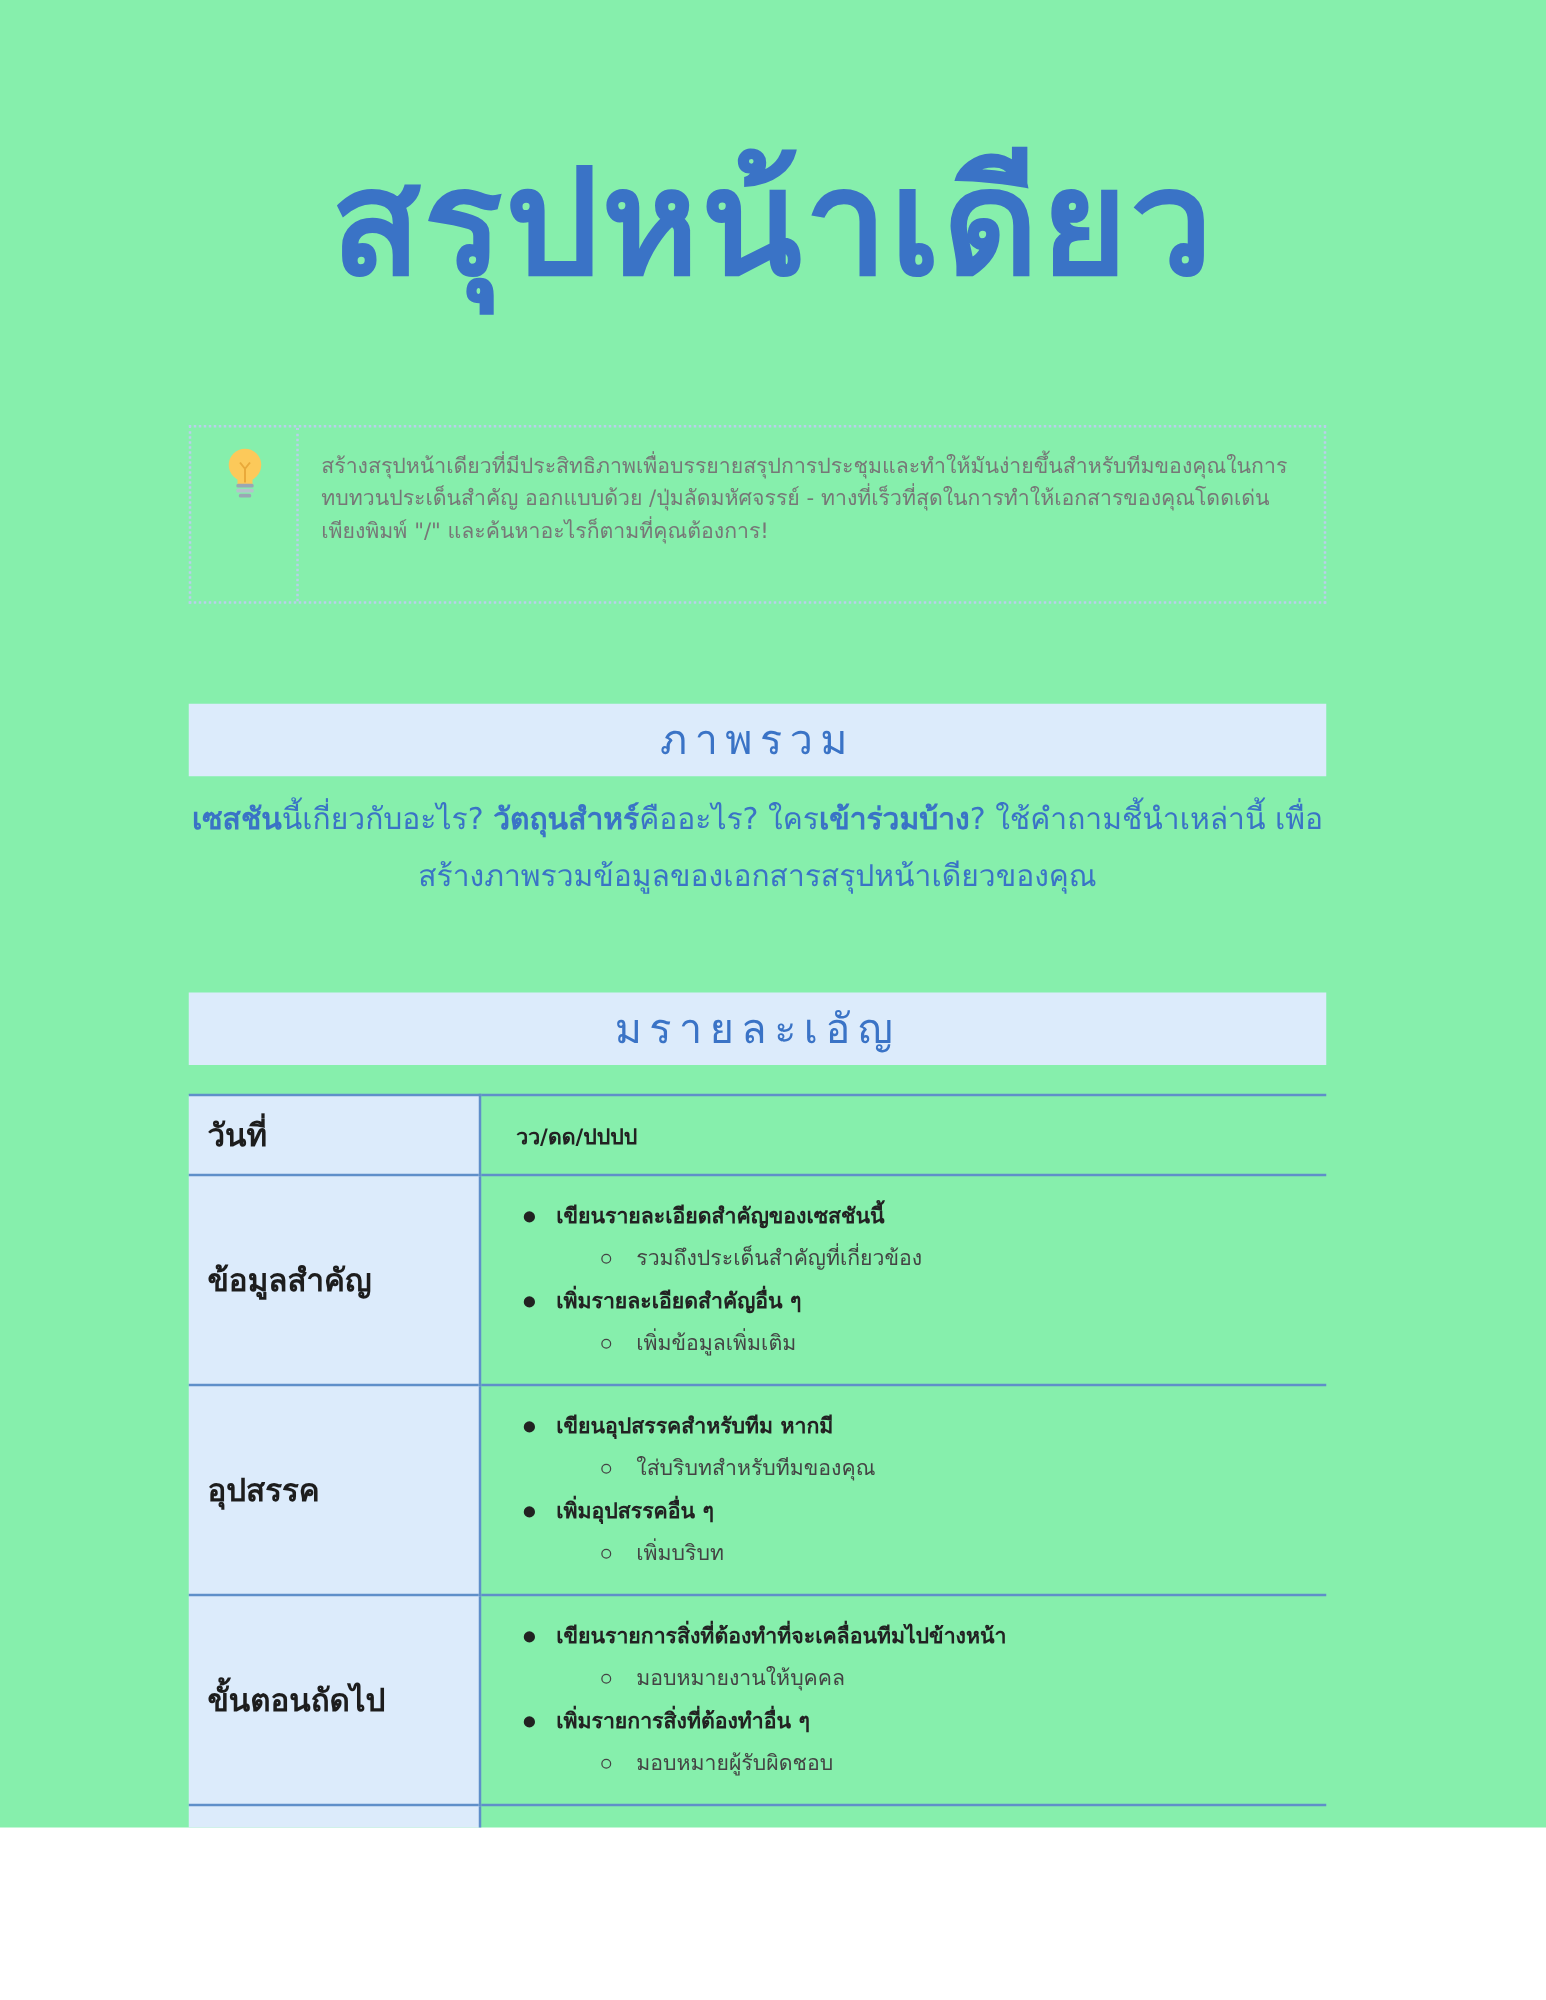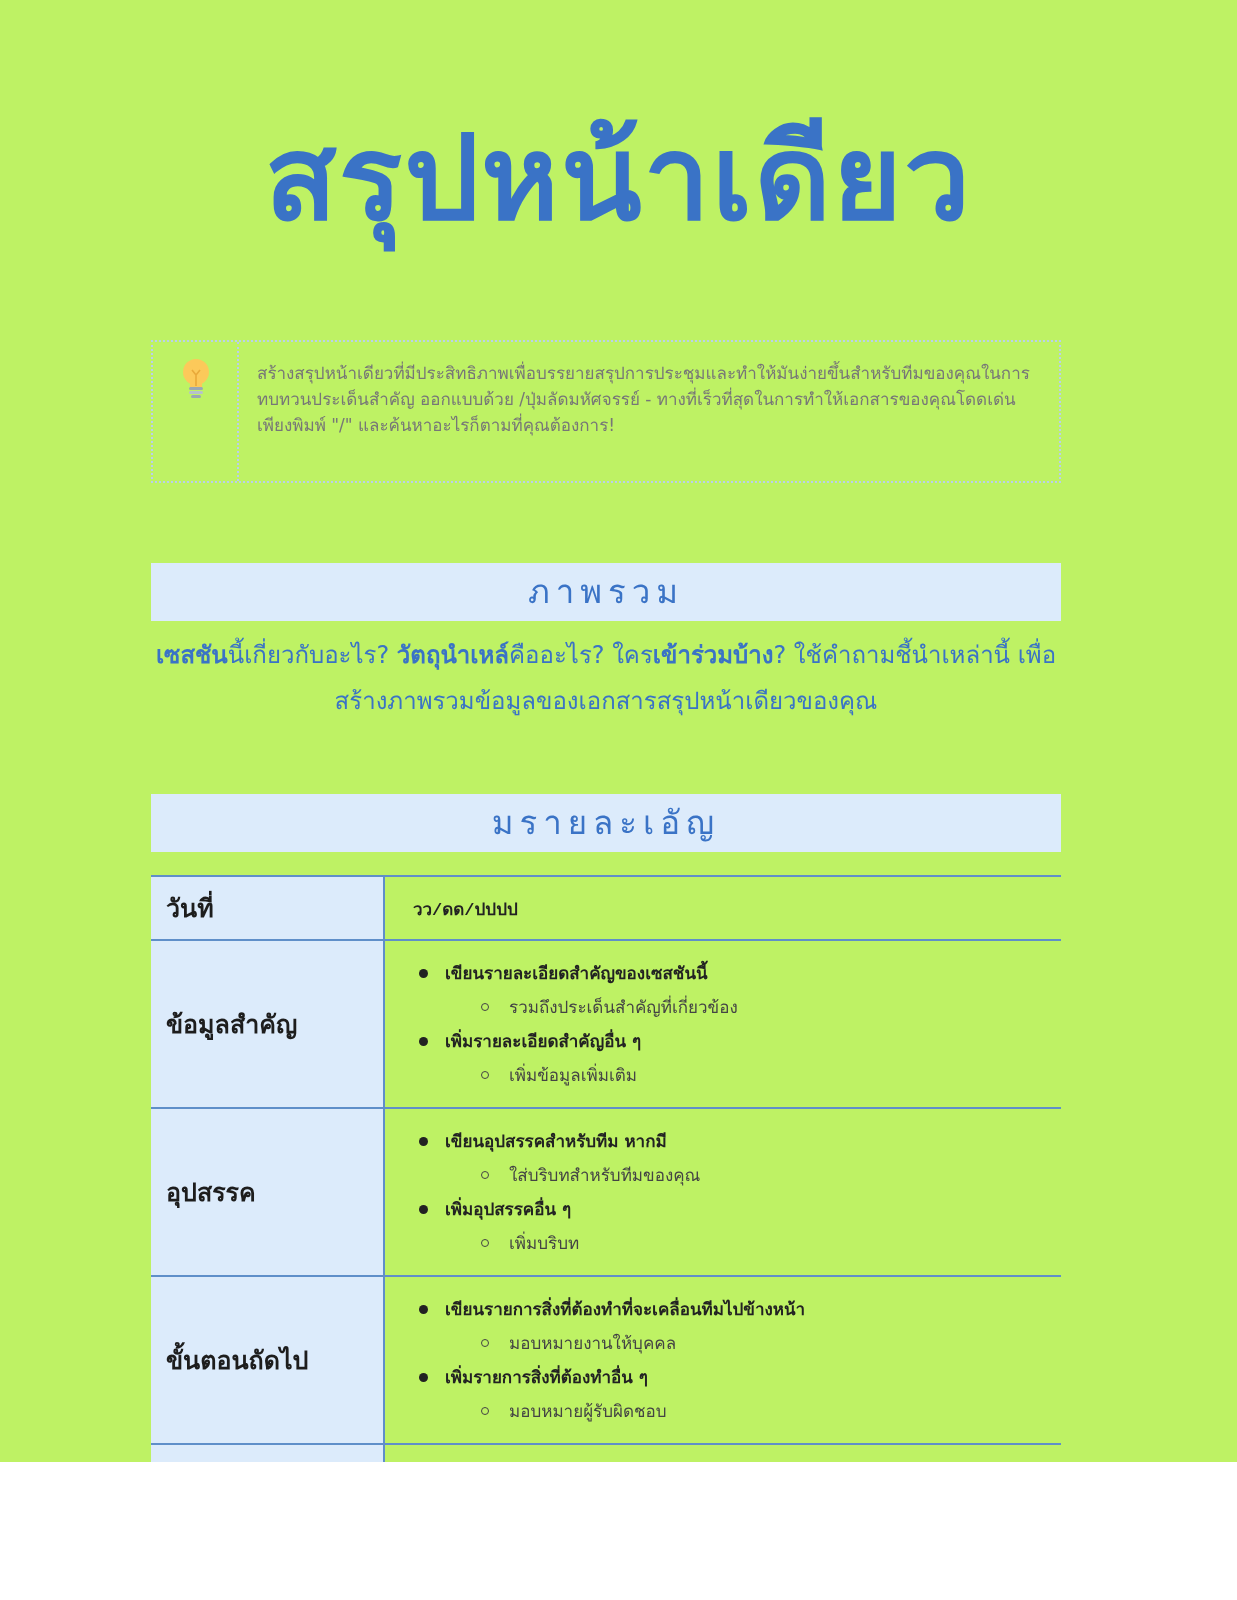--- a/index.html
+++ b/index.html
@@ -1,18 +1,18 @@
 <!DOCTYPE html>
 <html><head>
 <meta charset="utf-8">
 <style>
   html, body { margin: 0; padding: 0; background: #ffffff; }
   body { width: 1237px; height: 1600px; position: relative; overflow: hidden;
          font-family: "DejaVu Sans", "Liberation Sans", sans-serif; }
-  .page { position: absolute; left: 0; top: 0; width: 1237px; height: 1462px; overflow: hidden; background: #bef264; }
+  .page { position: absolute; left: 0; top: 0; width: 1237px; height: 1462px; overflow: hidden; background: #86efac; }
 
   .title { position: absolute; left: 0; width: 1237px; top: 108px; text-align: center;
            color: #3a73c6; font-weight: bold; font-size: 118px; line-height: 140px; letter-spacing: 2px; }
   .subtitle { position: absolute; left: 0; width: 1237px; top: 276px; text-align: center;
               color: #3a73c6; font-size: 27px; line-height: 40px; }
 
   .tip { position: absolute; left: 151px; top: 340px; width: 910px; height: 143px;
          border: 2px dotted #b9d0ea; box-sizing: border-box; }
   .tip-iconcell { position: absolute; left: 0; top: 0; width: 86px; height: 100%;
                   border-right: 2px dotted #b9d0ea; box-sizing: border-box; }
@@ -26,21 +26,21 @@
 
   .overview { position: absolute; left: 151px; width: 910px; top: 632px; text-align: center;
               color: #3a73c6; font-size: 24px; line-height: 46px; }
   .overview b { font-weight: bold; }
 
   .tbl { position: absolute; left: 151px; top: 875px; width: 910px; border-collapse: collapse; }
   .tbl td { border-top: 2px solid #5f8fc9; vertical-align: middle; padding: 0; }
   .tbl td.lbl { width: 233px; background: #dcebfb; border-right: 2px solid #5f8fc9;
                 font-weight: bold; font-size: 25px; color: #1d1d1d; padding-left: 15px; box-sizing: border-box; }
   .tbl td.val { padding-left: 28px; color: #222; }
-  .date-row td { height: 62px; font-family: Liberation Mono, monospace; }
+  .date-row td { height: 62px; }
   .date-val { font-size: 17px; font-weight: bold; }
   .list-row td { height: 166px; }
   .partial-row td { height: 40px; }
 
   ul.l1 { list-style: none; margin: 0; padding: 0; }
   ul.l1 > li { position: relative; padding-left: 32px; font-size: 17px; font-weight: bold; line-height: 34px; }
   ul.l1 > li::before { content: ""; position: absolute; left: 6px; top: 13px; width: 9px; height: 9px; border-radius: 50%; background: #222; }
   ul.l2 { list-style: none; margin: 0; padding: 0; }
   ul.l2 > li { position: relative; padding-left: 64px; font-size: 17px; font-weight: normal; color: #444; line-height: 34px; }
   ul.l2 > li::before { content: ""; position: absolute; left: 36px; top: 13px; width: 8px; height: 8px; border-radius: 50%; border: 1.4px solid #444; box-sizing: border-box; }
@@ -64,21 +64,21 @@
       </svg>
     </div>
     <div class="tip-text">
       <div class="tip-body">สร้างสรุปหน้าเดียวที่มีประสิทธิภาพเพื่อบรรยายสรุปการประชุมและทำให้มันง่ายขึ้นสำหรับทีมของคุณในการทบทวนประเด็นสำคัญ ออกแบบด้วย /ปุ่มลัดมหัศจรรย์ - ทางที่เร็วที่สุดในการทำให้เอกสารของคุณโดดเด่น เพียงพิมพ์ "/" และค้นหาอะไรก็ตามที่คุณต้องการ!</div>
     </div>
   </div>
 
   <div class="band" style="top:563px;">ภาพรวม</div>
 
   <div class="overview">
-    <b>เซสชัน</b><span>นี้เกี่ยวกับอะไร? </span><b>วัตถุนำเหล์</b><span>คืออะไร? ใคร</span><b>เข้าร่วมบ้าง</b><span>? ใช้คำถามชี้นำเหล่านี้ เพื่อสร้างภาพรวมข้อมูลของเอกสารสรุปหน้าเดียวของคุณ</span>
+    <b>เซสชัน</b><span>นี้เกี่ยวกับอะไร? </span><b>วัตถุนสำหร์</b><span>คืออะไร? ใคร</span><b>เข้าร่วมบ้าง</b><span>? ใช้คำถามชี้นำเหล่านี้ เพื่อสร้างภาพรวมข้อมูลของเอกสารสรุปหน้าเดียวของคุณ</span>
   </div>
 
   <div class="band" style="top:794px;">มรายละเอัญ</div>
 
   <table class="tbl">
     <tbody>
         <tr class="date-row">
       <td class="lbl">วันที่</td>
       <td class="val"><span class="date-val">วว/ดด/ปปปป</span></td>
     </tr>

